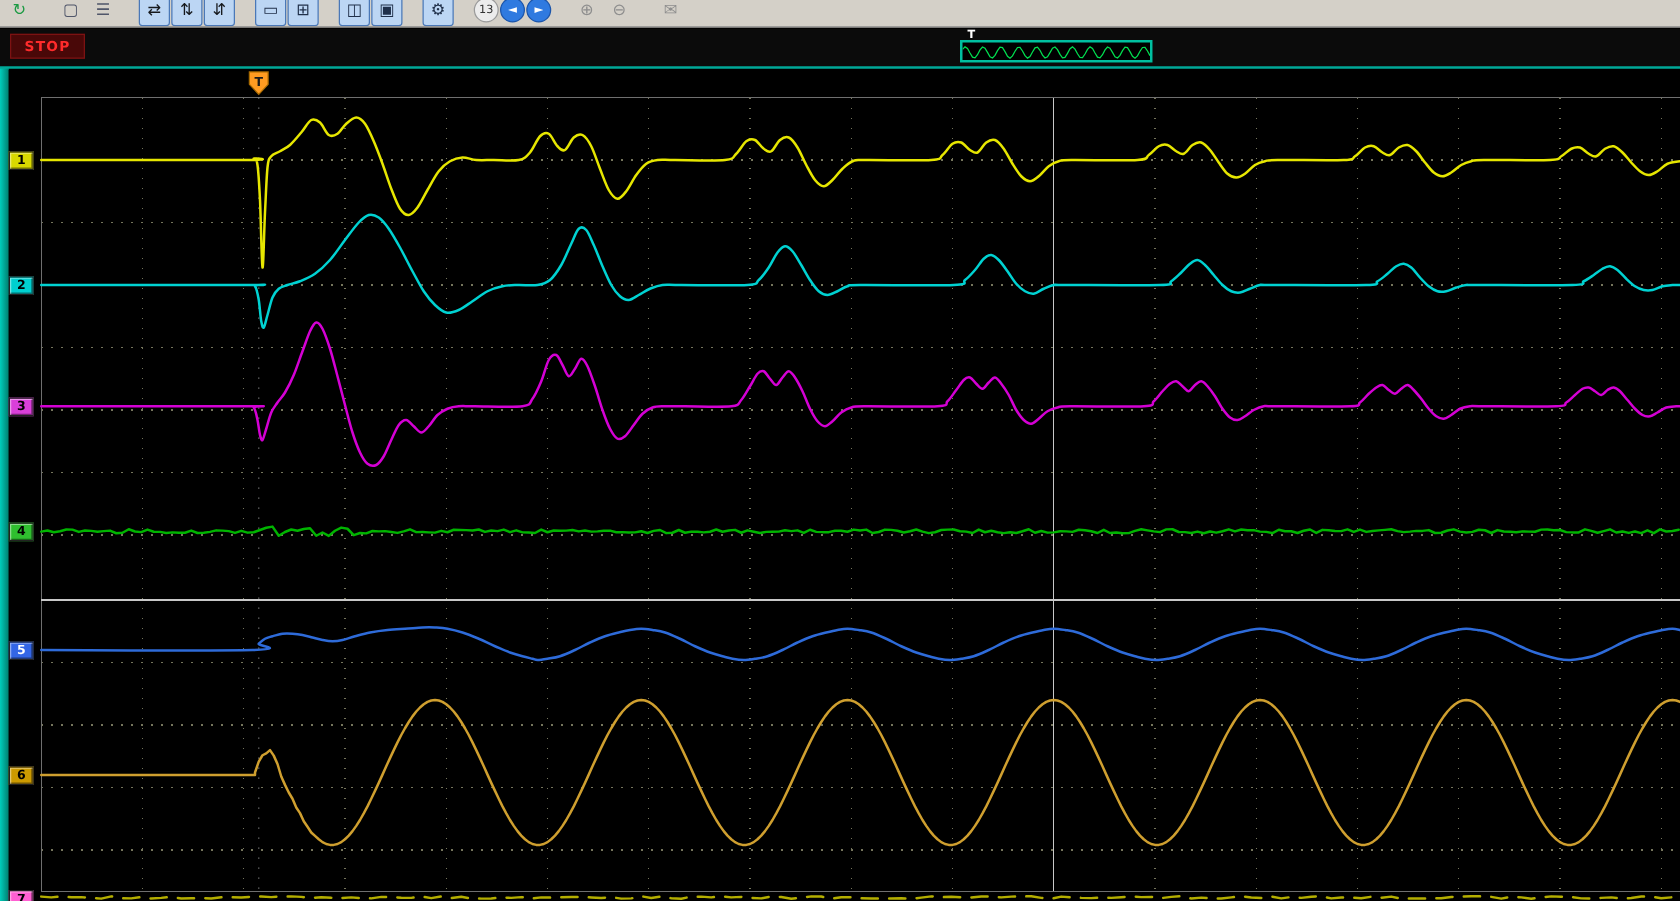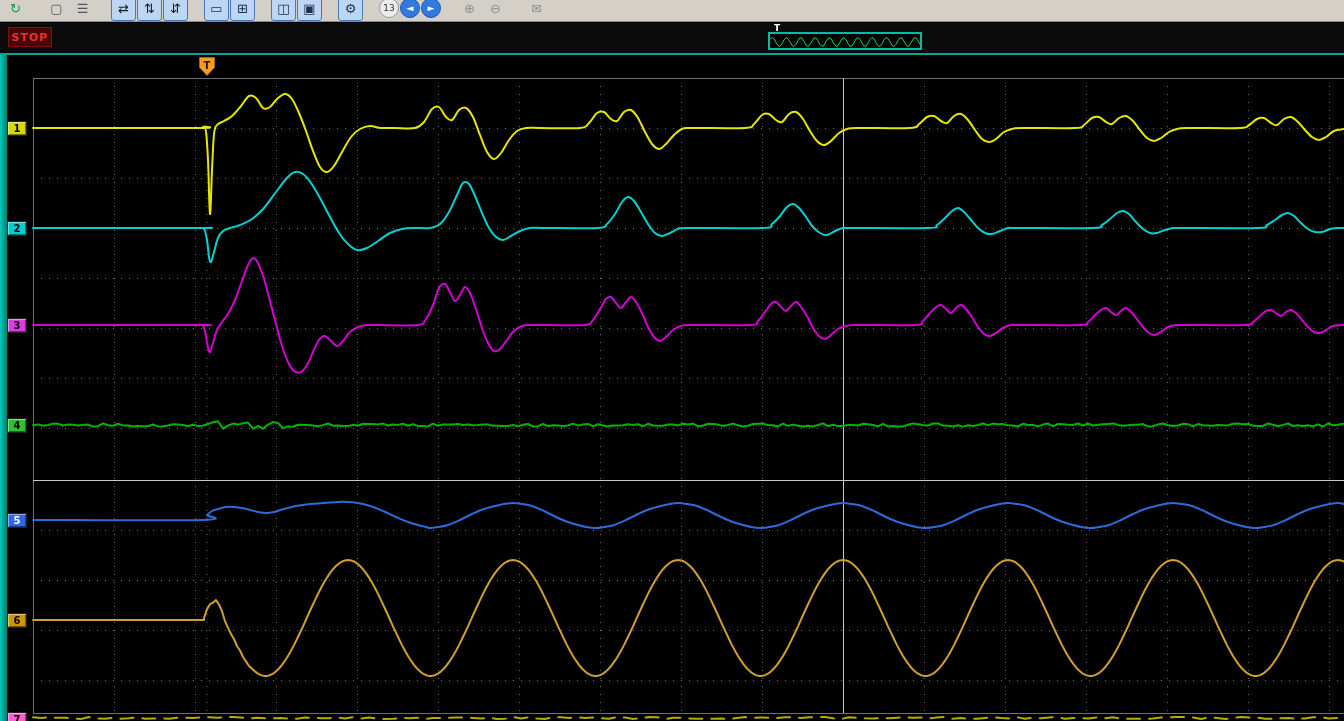--- a/index.html
+++ b/index.html
@@ -13,21 +13,21 @@
     justify-content:center;font-size:13px;border:1px solid transparent;border-radius:3px;flex:none}
   .tbtn.active{background:#bcd6f4;border-color:#4a78b8}
   .tbtn.round-gray,.tbtn.round-blue{width:20px;height:20px;border-radius:50%;font-size:9px;
     margin-top:-2px;margin-bottom:3px;align-self:flex-end}
   .tbtn.round-gray{background:#ececec;border:1px solid #9a9a9a}
   .tbtn.round-blue{background:#2f7ae0;border:1px solid #1c55aa}
   .tbtn.gap{margin-left:15px}
 
   
   .statusbar{position:absolute;left:0;top:23px;width:1344px;height:32px;background:#0b0b0b}
-  .stop-btn{position:absolute;left:8px;top:4px;width:44px;height:20px;background:#490808;
+  .stop-btn{position:absolute;left:8px;top:4px;width:60px;height:20px;background:#490808;
     border:1px solid #7c1212;color:#ff2b2b;font-weight:bold;font-size:11px;letter-spacing:1px;
     display:flex;align-items:center;justify-content:center}
   .overview{position:absolute;left:768px;top:1px;width:154px;height:28px}
   .ov-t{position:absolute;left:6px;top:-1px;color:#fff;font-size:9px;font-weight:bold}
   .ov-tick{position:absolute;left:9px;top:8px;width:1px;height:5px;background:#fff}
   .ov-box{position:absolute;left:0;top:8px;width:154px;height:18px;border:2px solid #00bfa0;background:#000}
 
   
   .teal-top{position:absolute;left:0;top:53px;width:1344px;height:3px;background:#00a898}
   .teal-left{position:absolute;left:0;top:55px;width:7px;height:666px;

